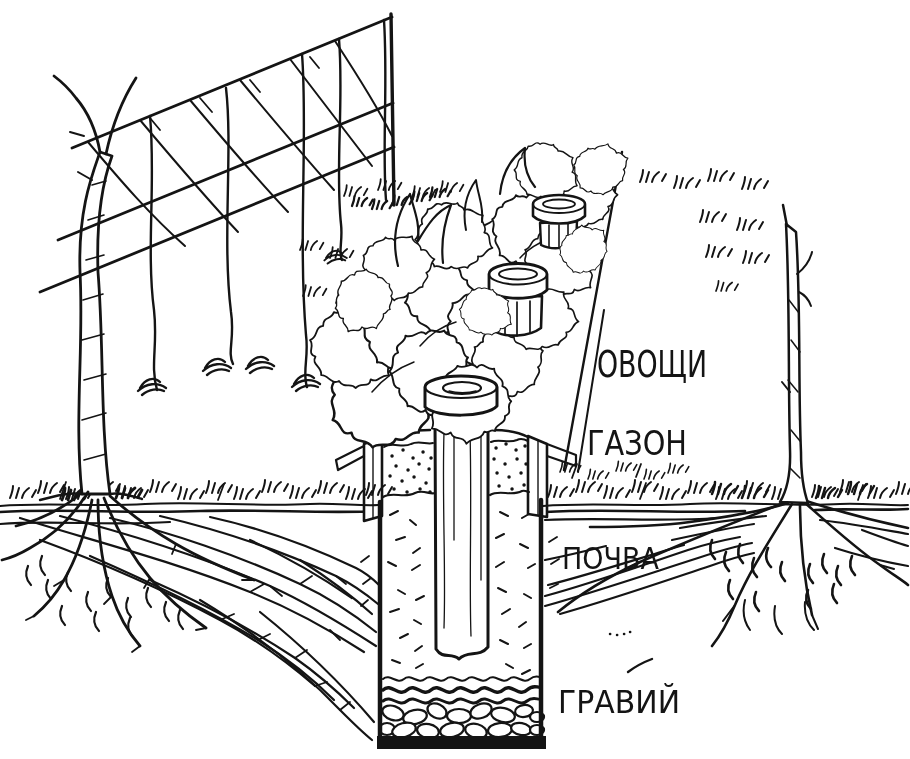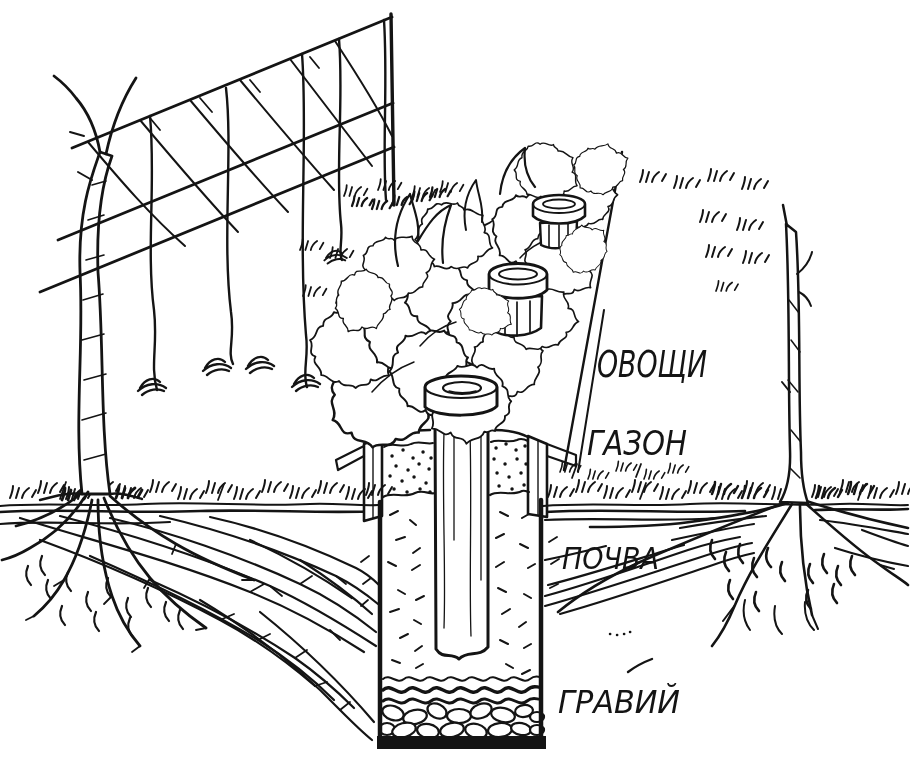--- a/index.html
+++ b/index.html
@@ -1,16 +1,16 @@
 <!DOCTYPE html>
 <html style="--ink: #141414; --paper: #ffffff;"><head>
 <meta charset="utf-8">
 <style>
   html,body{margin:0;padding:0;background:var(--paper,#fff);}
-  .stage{position:relative;width:910px;height:759px;margin:0 auto;background:var(--paper,#fff);overflow:hidden;font-style:italic;}
+  .stage{position:relative;width:910px;height:759px;margin:0 auto;background:var(--paper,#fff);overflow:hidden;}
   svg{display:block;width:100%;height:100%;color:var(--ink,#141414);}
   .lbl{font-family:"DejaVu Sans","Liberation Sans",sans-serif;fill:currentColor;stroke:none;}
 </style>
 </head>
 <body>
 
 <div class="stage">
 <svg viewBox="0 0 910 759" xmlns="http://www.w3.org/2000/svg">
   <defs>
     <path id="leaf" d="M3,-41 C12,-49 20,-39 30,-43 C28,-31 42,-33 40,-21 C52,-23 48,-9 58,-5 C48,1 54,11 43,13 C49,23 35,23 35,33 C25,31 25,43 13,39 C9,49 -3,41 -9,47 C-15,37 -27,45 -29,33 C-41,37 -37,23 -47,21 C-41,11 -53,5 -45,-3 C-53,-13 -41,-15 -45,-25 C-35,-27 -41,-39 -29,-37 C-25,-47 -13,-39 -9,-47 C-5,-41 -1,-47 3,-41 Z"></path>

